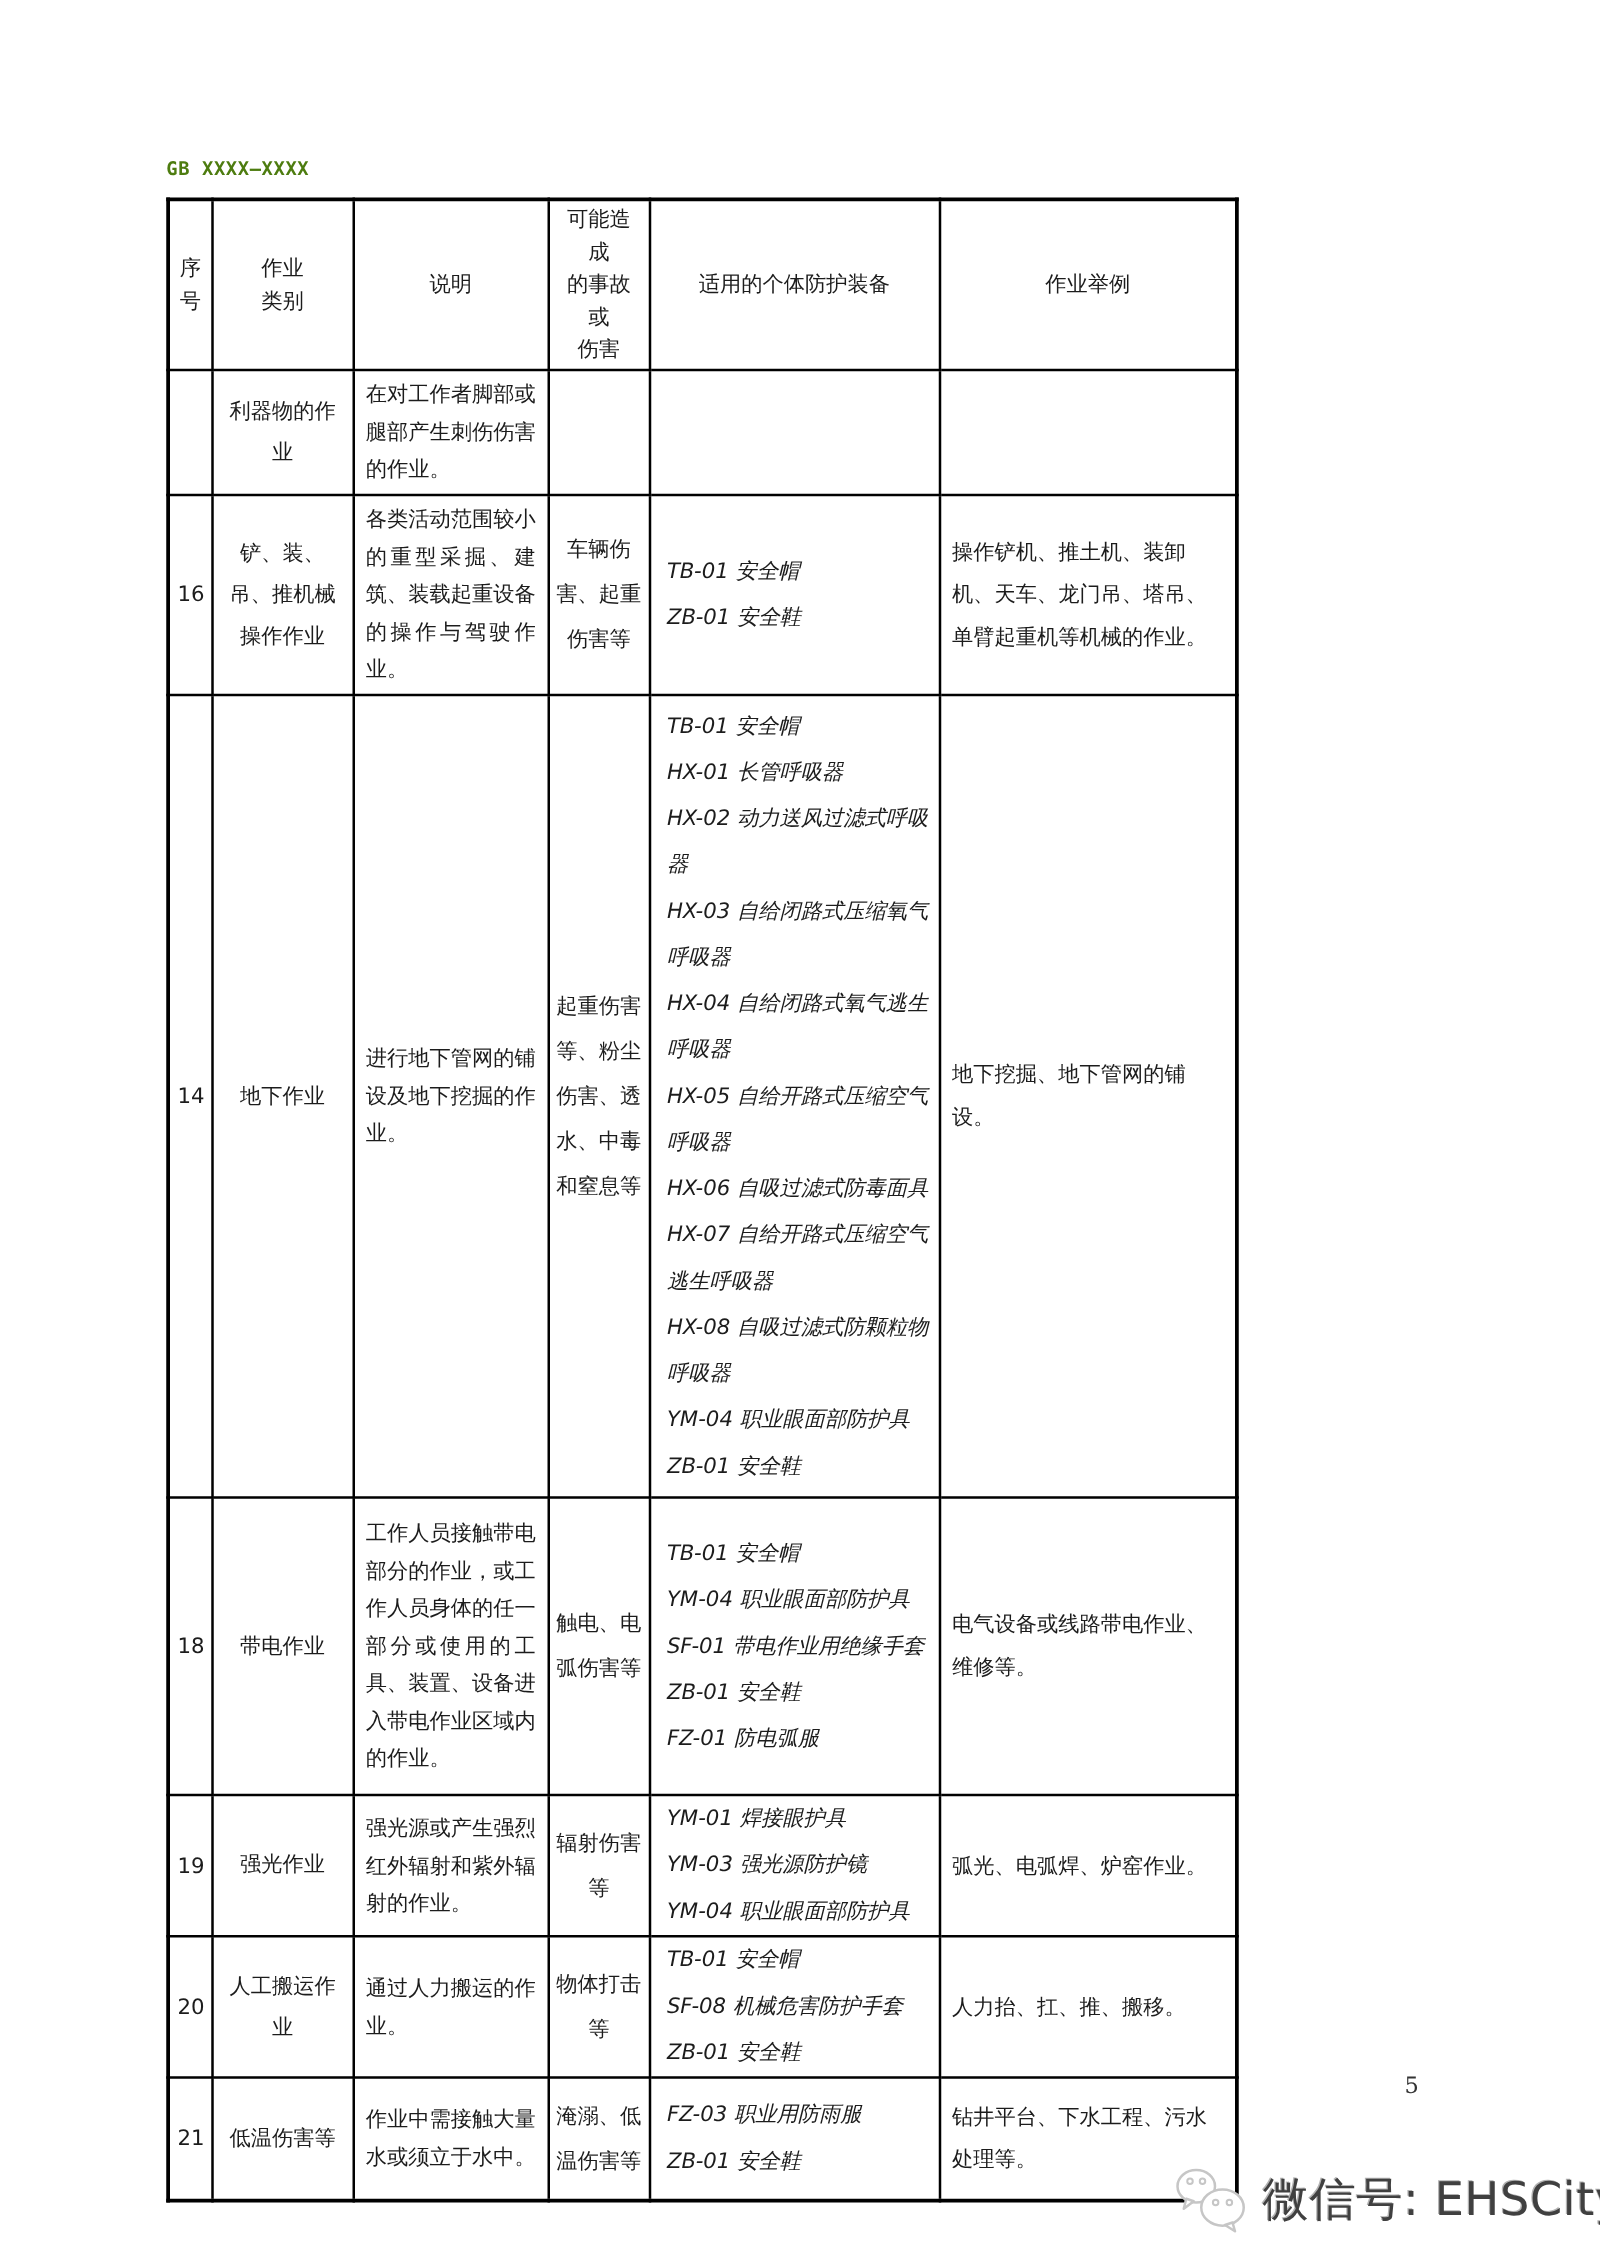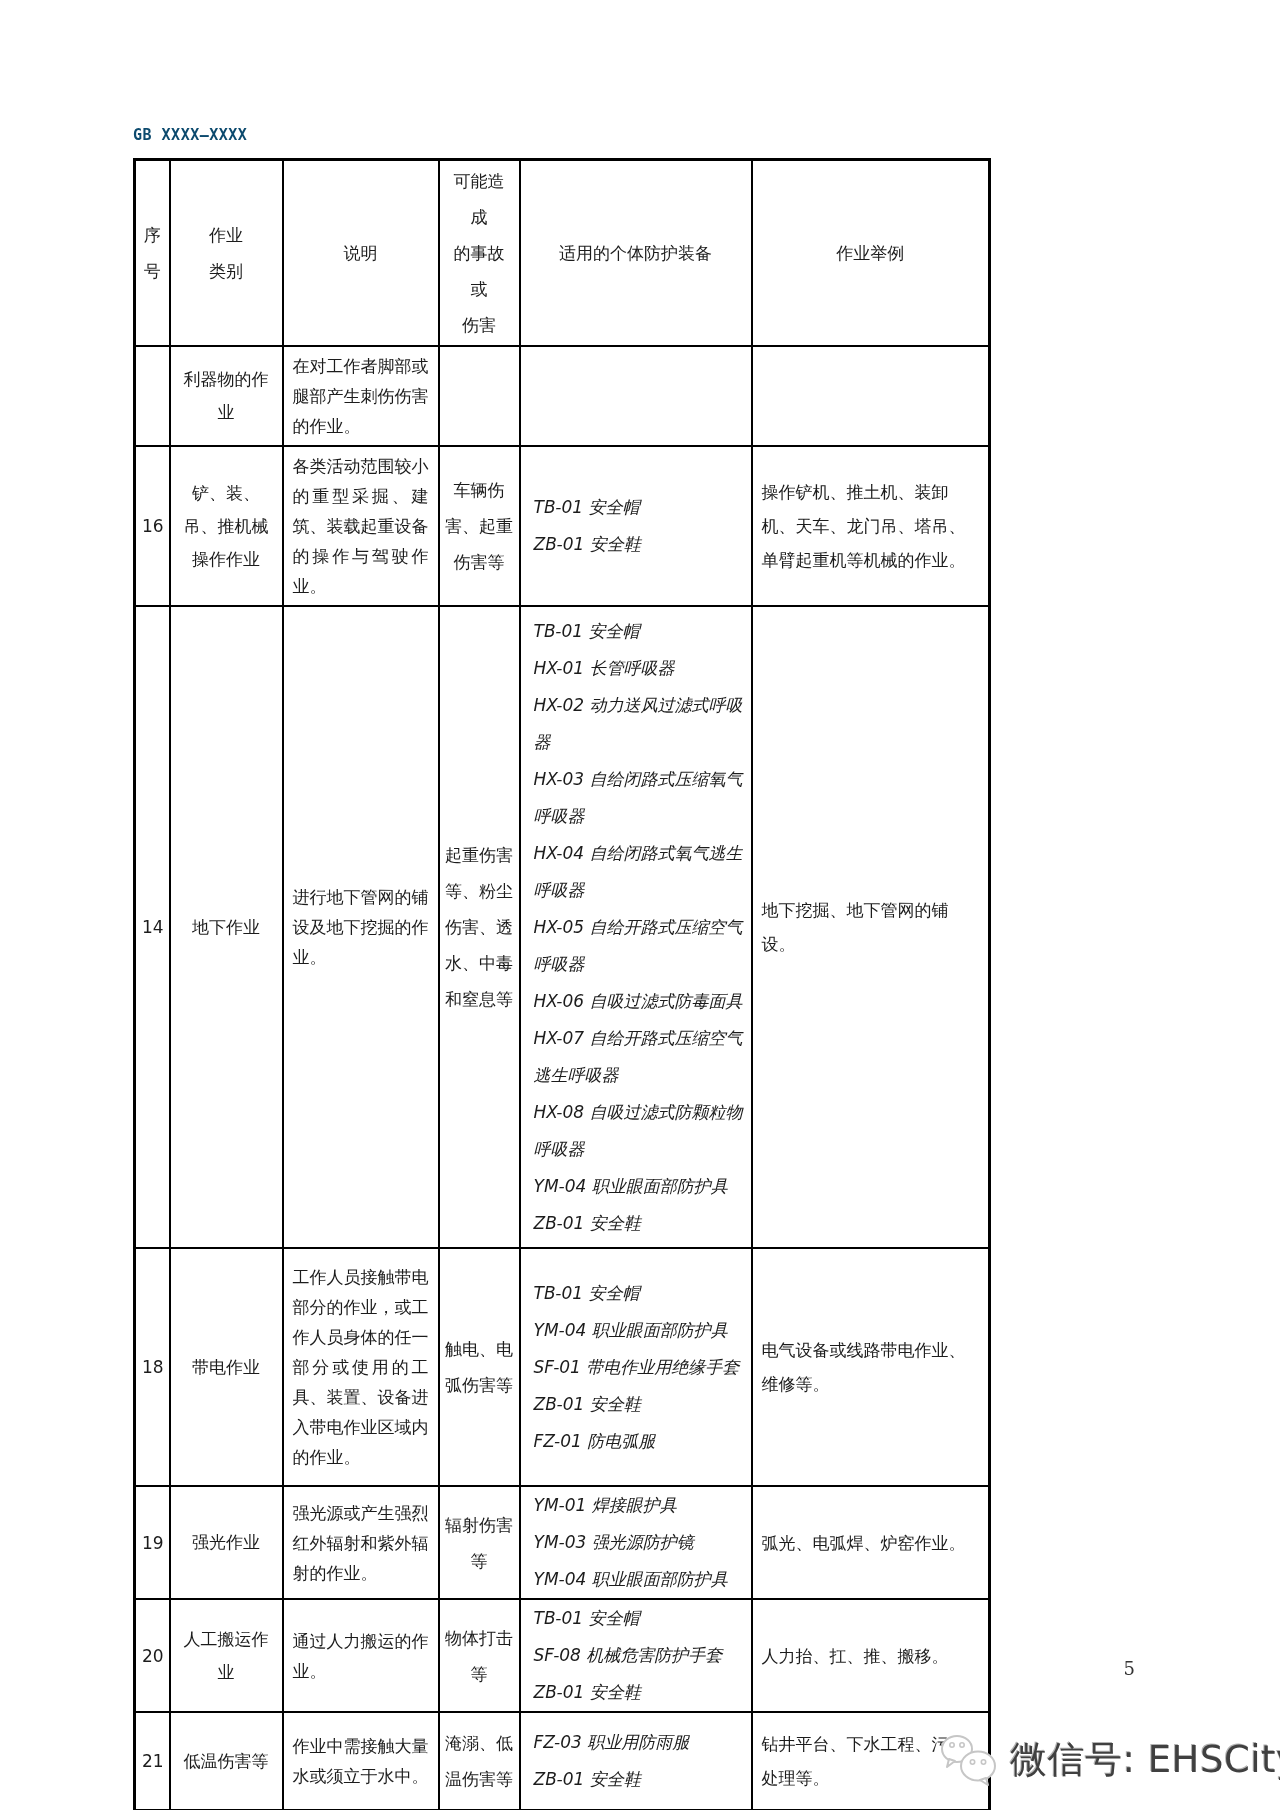--- a/index.html
+++ b/index.html
@@ -17,42 +17,42 @@
     overflow: hidden;
   }
   .doc-code {
     position: absolute;
     left: 133px;
     top: 126px;
     font-family: "DejaVu Sans Mono", monospace;
     font-size: 15px;
     font-weight: 600;
     letter-spacing: 0.5px;
-    color: #0c4a6e;
+    color: #4d7c0f;
   }
   table.ppe-table {
     position: absolute;
     left: 133px;
     top: 158px;
     width: 855px;
     border-collapse: collapse;
     table-layout: fixed;
     border: 3px solid #000;
     font-size: 17px;
   }
   .ppe-table th, .ppe-table td {
     border: 2px solid #000;
     vertical-align: middle;
     padding: 2px 6px;
     overflow: hidden;
   }
   .ppe-table thead th {
     font-weight: normal;
     text-align: center;
-    line-height: 36px;
+    line-height: 26px;
     white-space: pre-line;
   }
   .tr-header { height: 82px; }
   .tr-r0 { height: 92px; margin-top: 40px; }
   .tr-r1 { height: 148px; }
   .tr-r2 { height: 642px; }
   .tr-r3 { height: 238px; }
   .tr-r4 { height: 102px; }
   .tr-r5 { height: 102px; }
   .tr-r6 { height: 74px; }

